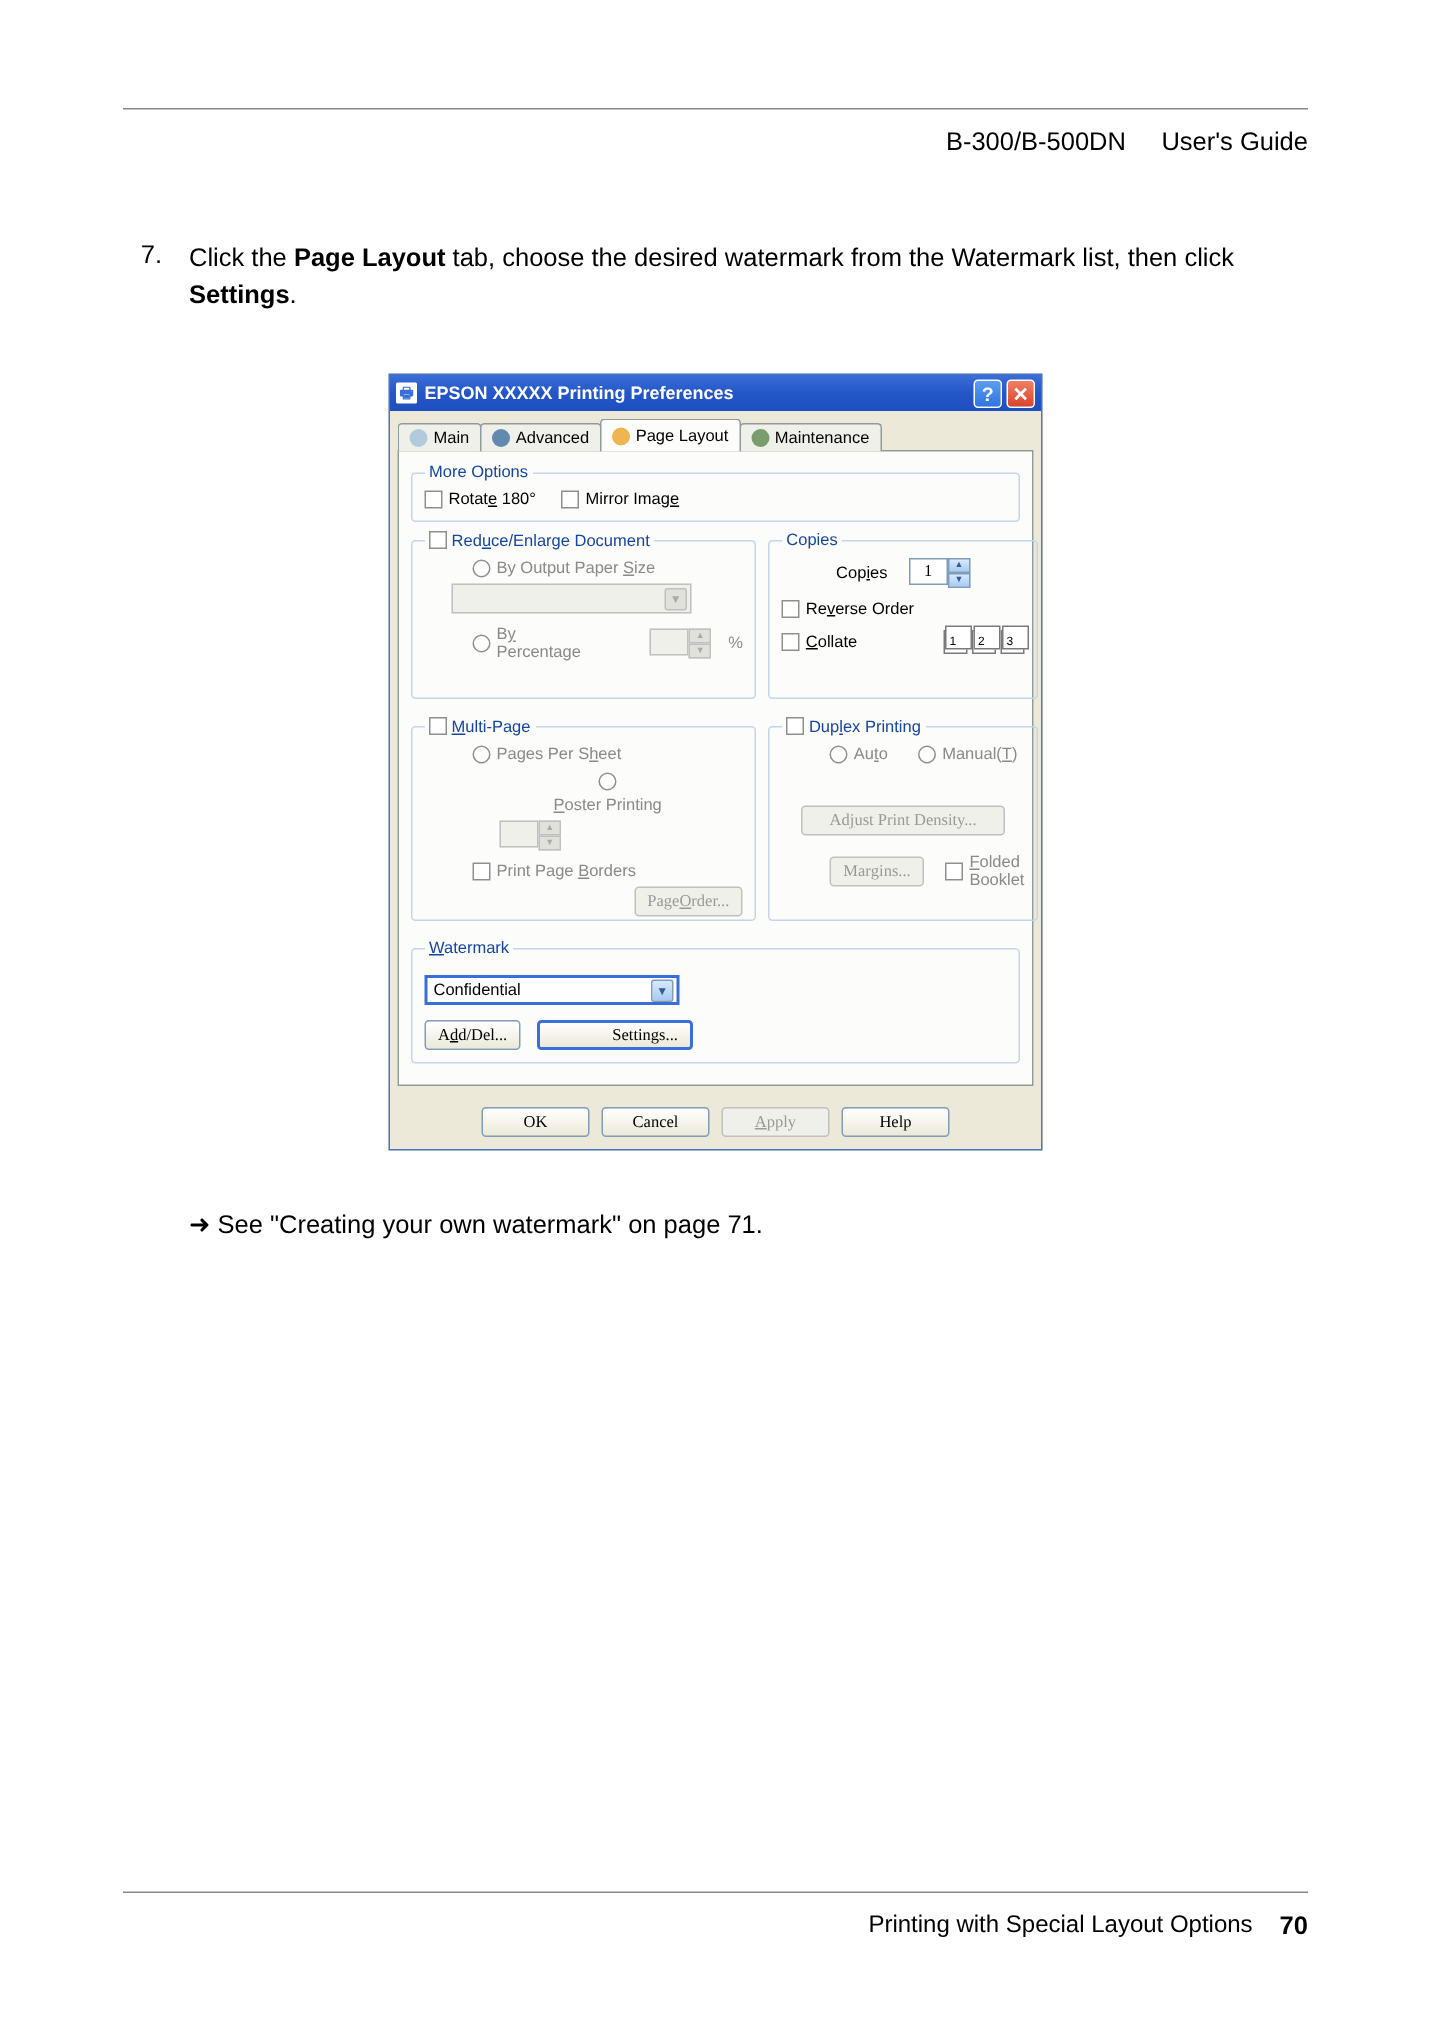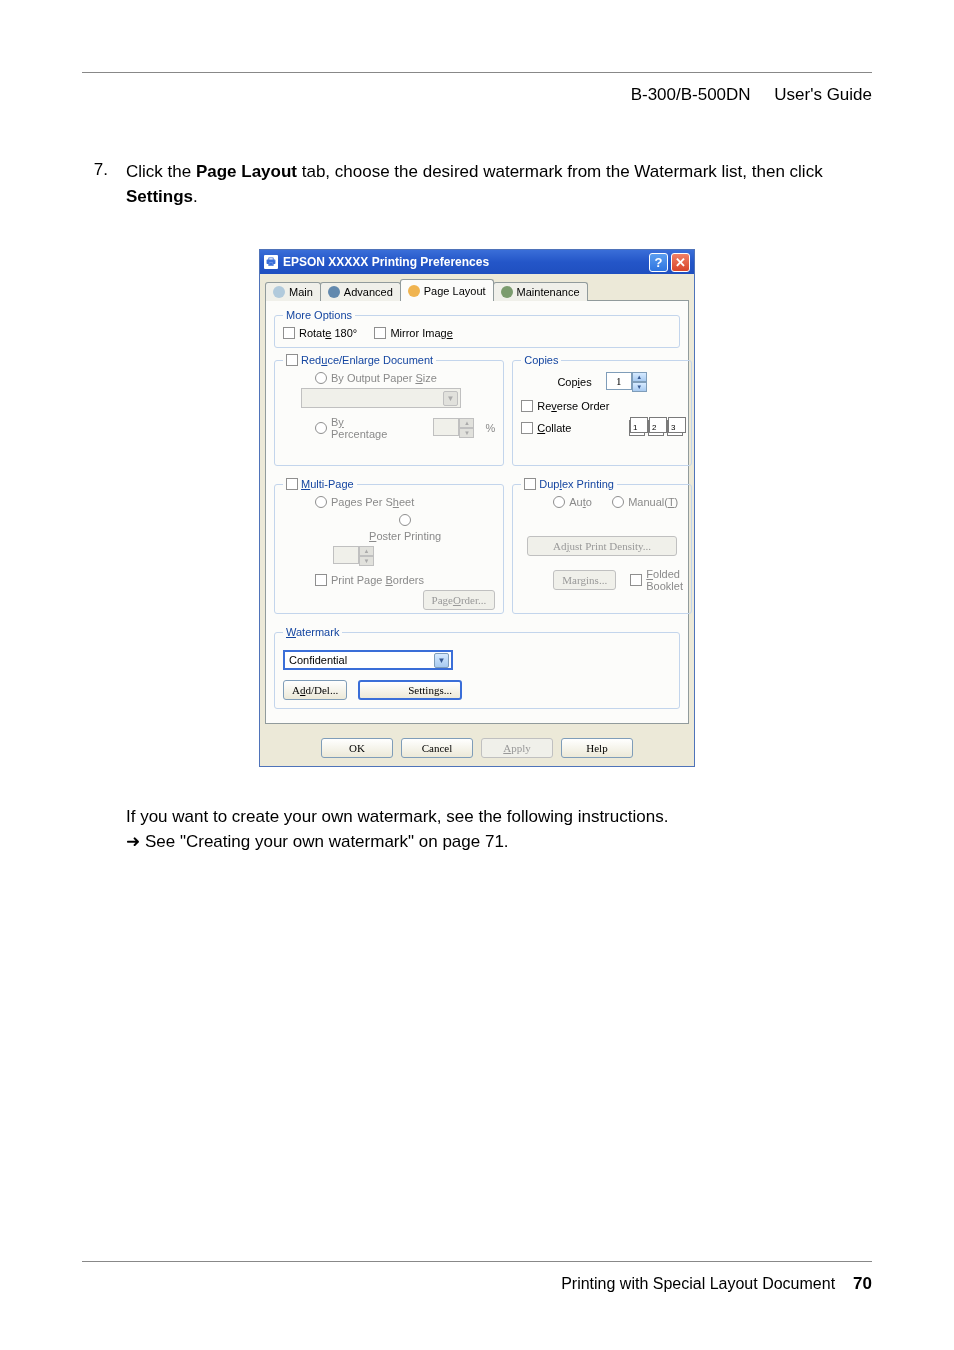--- a/index.html
+++ b/index.html
@@ -303,21 +303,21 @@
             </fieldset>
 
             <fieldset class="xp" style="height:136px;">
               <legend><span class="chk" style="vertical-align:-2px;"></span> <span>Dup<span class="u">l</span>ex Printing</span></legend>
               <div class="row disabled" style="margin-bottom:28px;">
                 <span class="rad"></span><span>Au<span class="u">t</span>o</span>
                 &nbsp;&nbsp;&nbsp;&nbsp;
                 <span class="rad"></span><span>Manual(<span class="u">T</span>)</span>
               </div>
               <div class="row" style="justify-content:center;margin-bottom:12px;">
-                <span class="btnxp disabled" style="width:150px;">Ad<span class="u">j</span>ust Print Density...</span>
+                <span class="btnxp disabled" style="width:136px;">Ad<span class="u">j</span>ust Print Density...</span>
               </div>
               <div class="row disabled">
                 <span class="btnxp disabled">Mar<span class="u">g</span>ins...</span>
                 &nbsp;&nbsp;
                 <span class="chk"></span>
                 <span><span class="u">F</span>olded Booklet</span>
               </div>
             </fieldset>
           </div>
         </div>
@@ -341,23 +341,22 @@
       <div class="bottom-btns">
         <span class="btnxp" style="width:72px;">OK</span>
         <span class="btnxp" style="width:72px;">Cancel</span>
         <span class="btnxp disabled" style="width:72px;"><span class="u">A</span>pply</span>
         <span class="btnxp" style="width:72px;">Help</span>
       </div>
     </div>
   </div>
 
   <div class="after-text">
-    <div>If you want to create your own watermark, see the following instructions.</div>
     <div>
       <span class="pointer">➜</span><span> See "Creating your own watermark" on page 71.</span>
     </div>
   </div>
 </div>
 
 <div class="footer">
-  <span class="sec">Printing with Special Layout Document</span>
+  <span class="sec">Printing with Special Layout Options</span>
   <span class="pg">70</span>
 </div>
 
 </body></html>

